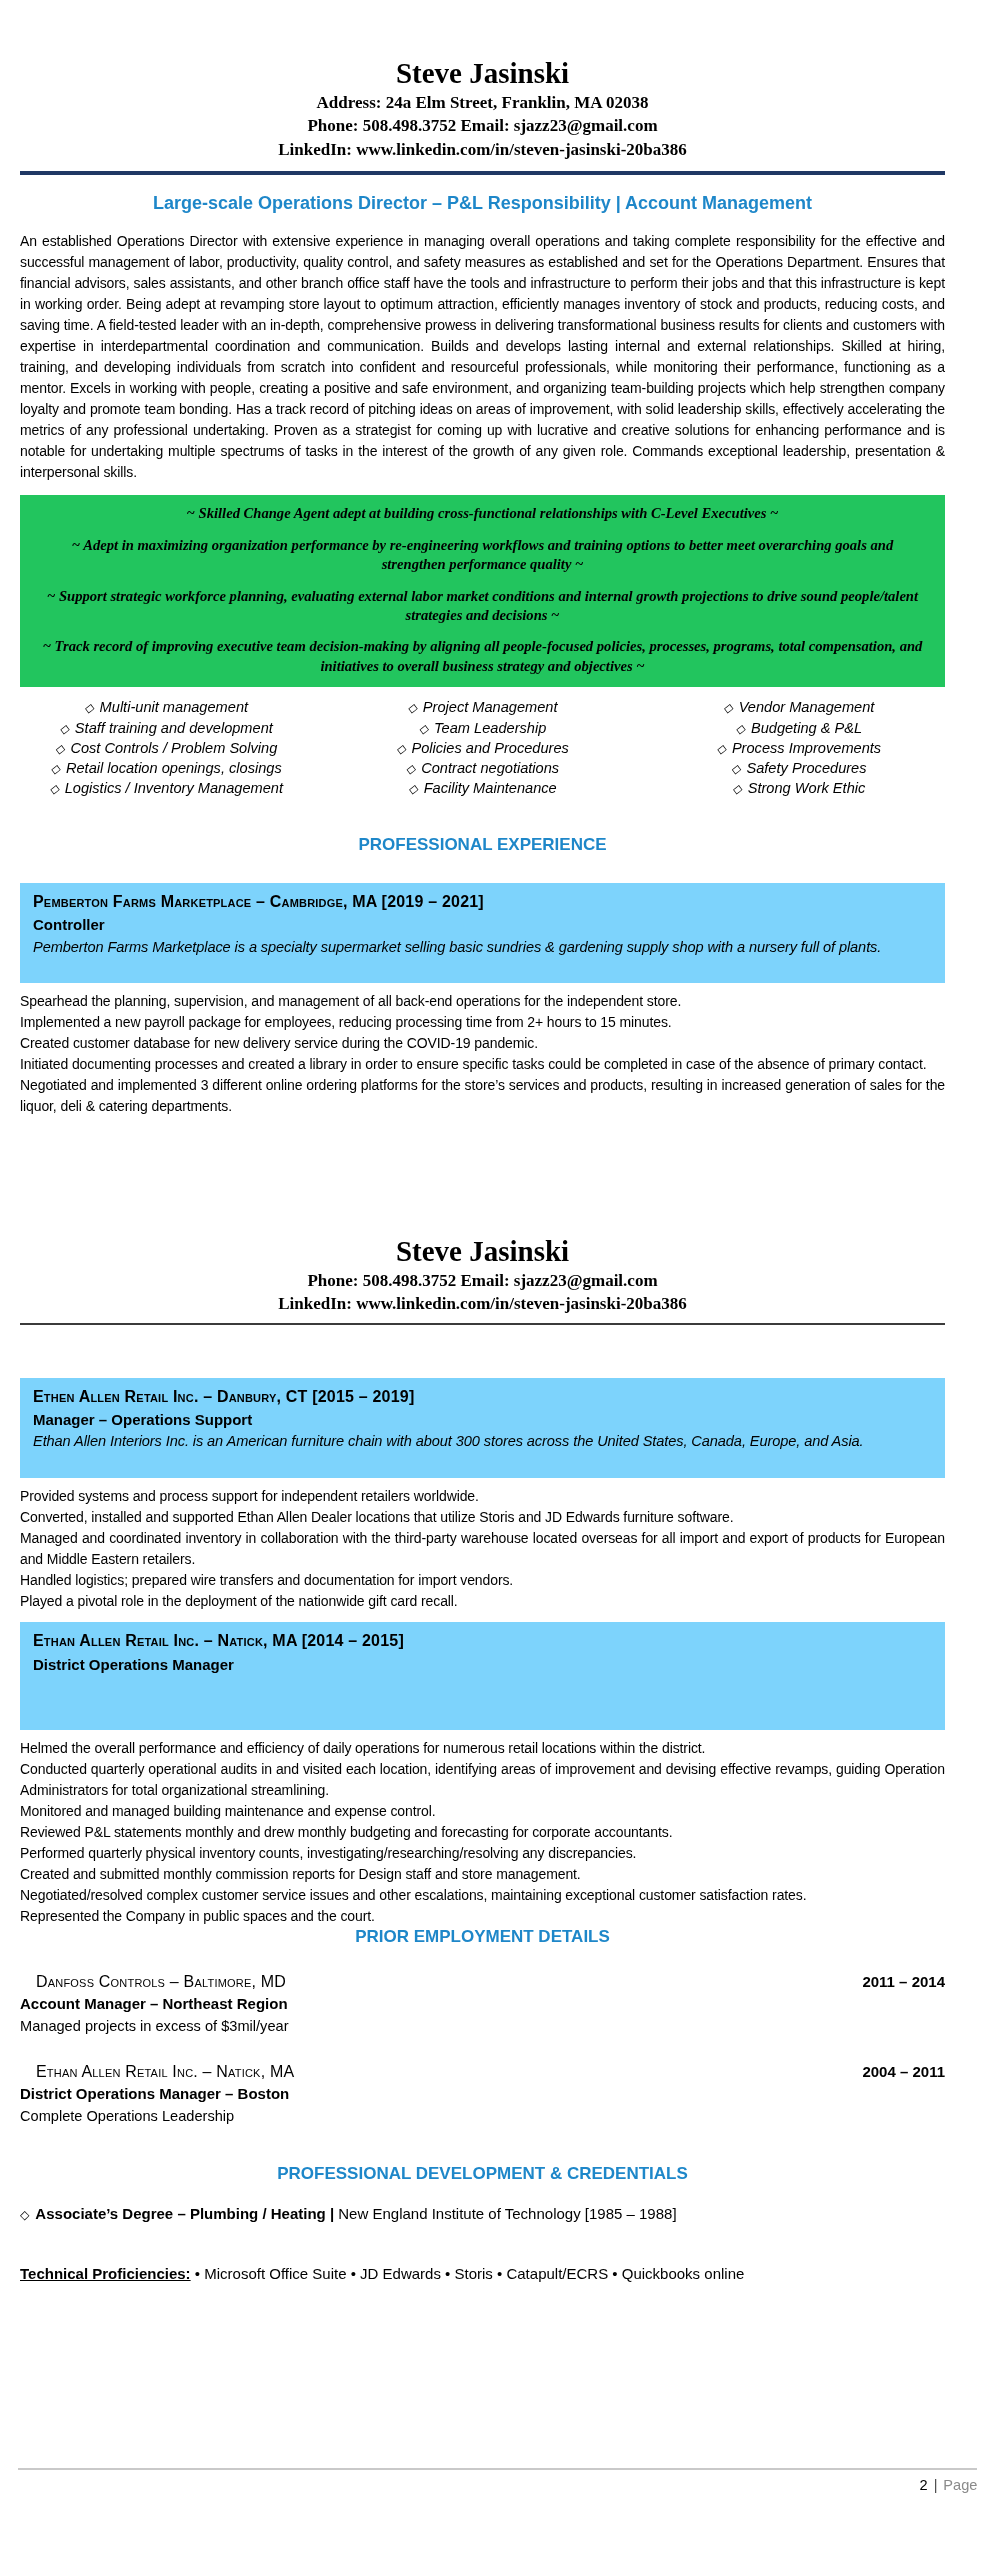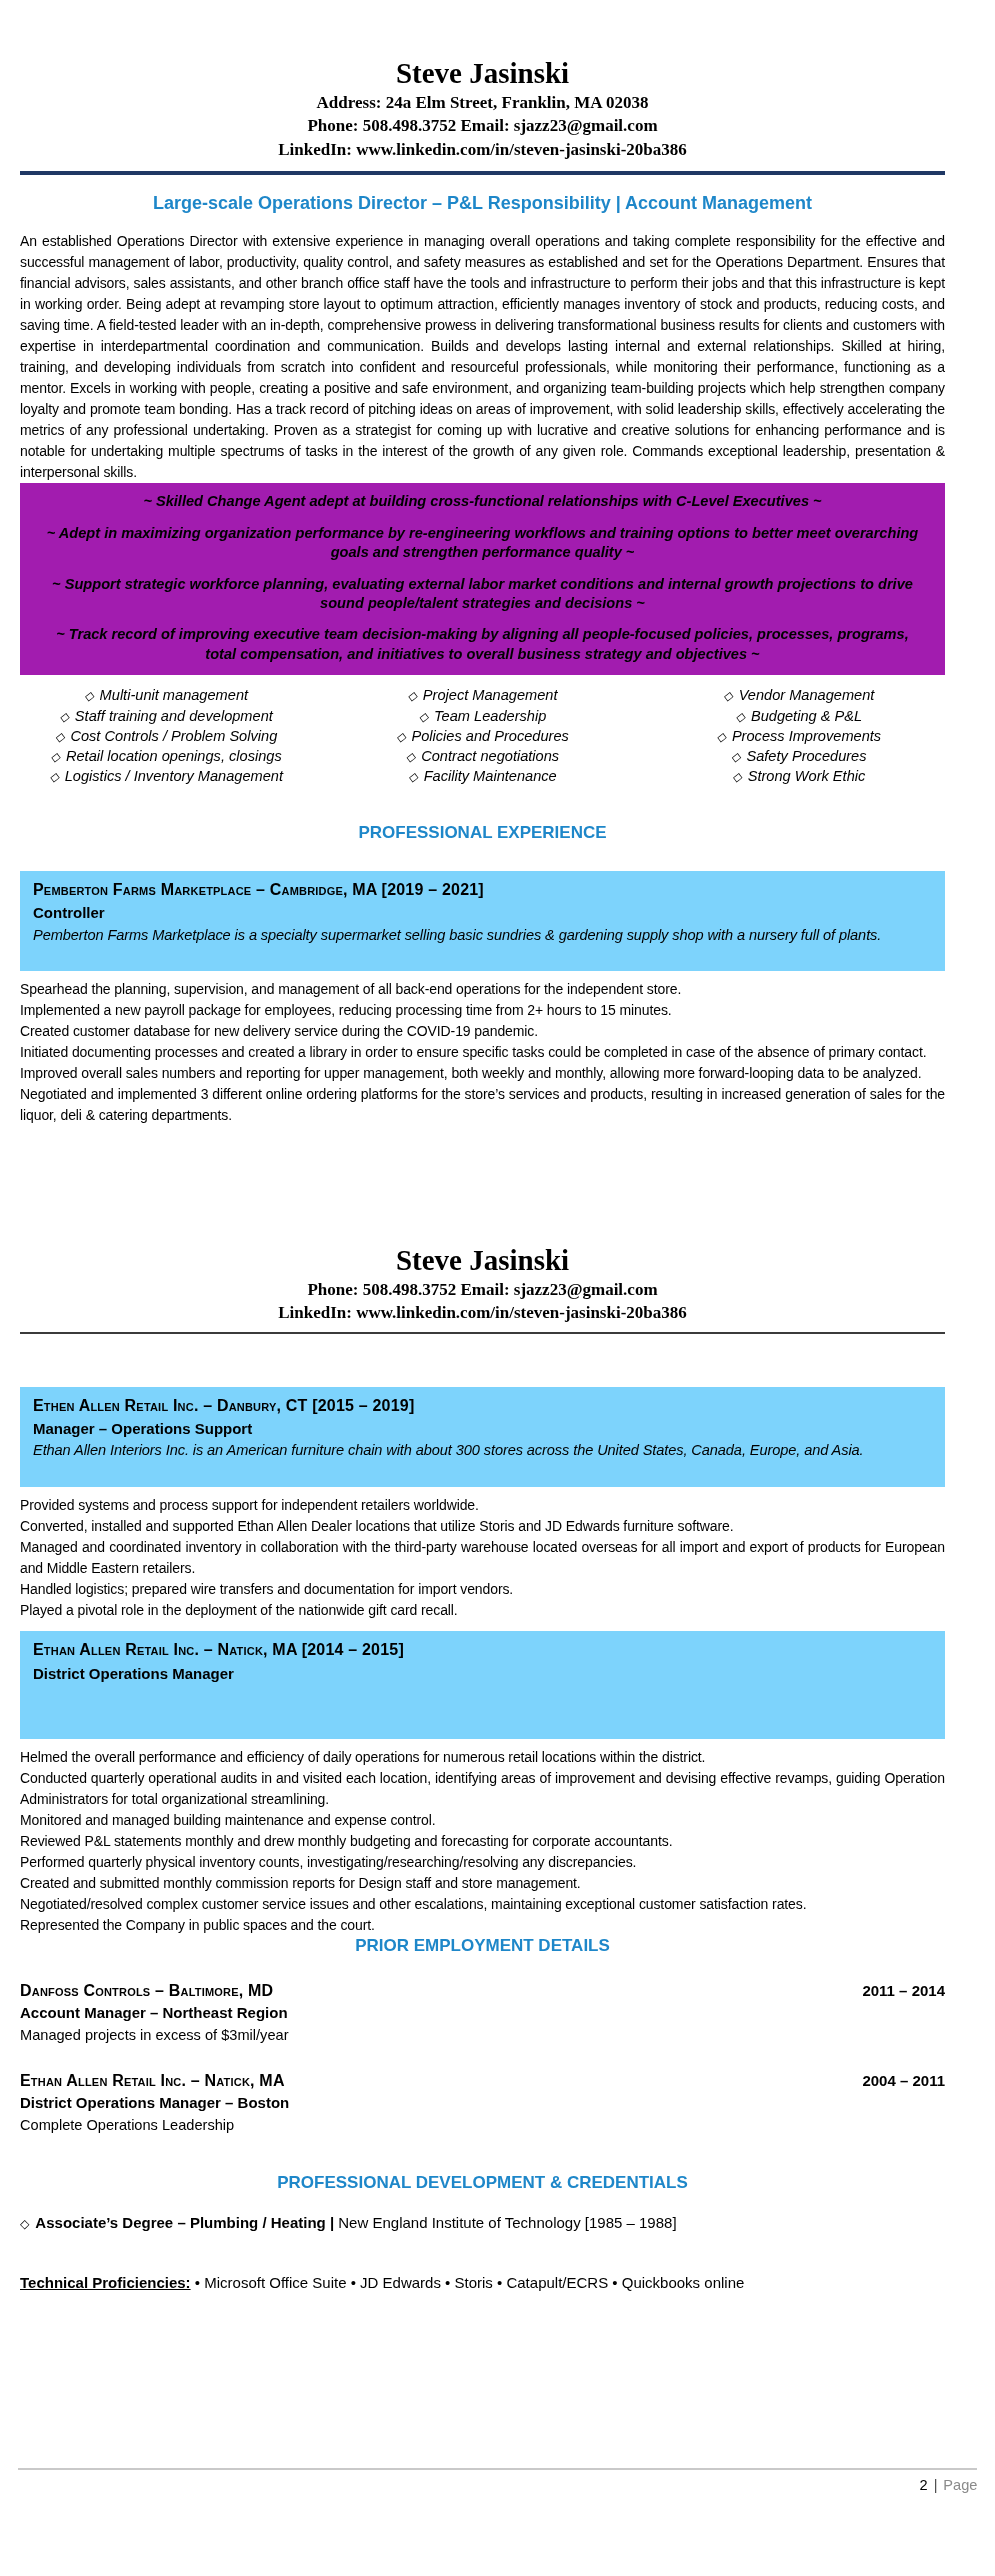--- a/index.html
+++ b/index.html
@@ -31,21 +31,21 @@
     margin-top:17.6px; text-align:center;
     color:#1E87C9; font-weight:bold; font-size:18px; line-height:23.4px;
   }
 
   
   .summary {
     margin-top:15px; font-size:14px; line-height:21px;
     text-align:justify; letter-spacing:-0.1px;
   }
 
-  .highlights { margin-top:0; background:#a21caf; padding:9.4px 20px 10.5px 20px; }
+  .highlights { margin-top:12px; background:#22c55e; padding:9.4px 20px 10.5px 20px;font-family:Liberation Serif, serif; }
   .highlight {
     margin:0 0 12.3px 0; text-align:center;
     font-weight:bold; font-style:italic; font-size:14.6px; line-height:19.3px;
   }
   .highlight:last-child { margin-bottom:0; }
 
   .skills { margin-top:11.7px; display:grid; grid-template-columns:1fr 1fr 1fr; column-gap:24px; }
   .skill-item { text-align:center; font-style:italic; font-size:14.6px; line-height:19.3px; white-space:nowrap; }
   .diamond { display:inline-block; margin-right:5.9px; font-size:12.3px; }
 
@@ -70,21 +70,21 @@
   .bullets { margin-top:8.2px; }
   .bullet { font-size:14px; line-height:21px; text-align:justify; letter-spacing:-0.1px; }
 
   
   .page2-header { margin-top:117px; }
 
   
   .prior-list { margin-top:23.4px; }
   .prior-entry + .prior-entry { margin-top:24.6px; }
   .prior-row { display:flex; justify-content:space-between; align-items:baseline; }
-  .prior-company { font-weight:bold; font-size:16px; line-height:22px; font-variant:small-caps; letter-spacing:0.2px; }
+  .prior-company { font-weight:normal; font-size:16px; line-height:22px; font-variant:small-caps; letter-spacing:0.2px;margin-left:16px; }
   .prior-dates { font-weight:bold; font-size:15px; line-height:22px; }
   .prior-title { font-weight:bold; font-size:15px; line-height:22px; }
   .prior-note { font-size:14.6px; line-height:22px; }
 
   
   .degree-line { margin-top:19px; font-size:15px; line-height:22px; }
   .degree-bold { font-weight:bold; }
   .tech-line { margin-top:37px; font-size:15px; line-height:22px; }
   .tech-label { font-weight:bold; text-decoration:underline; }
 
@@ -151,21 +151,20 @@
   <div class="job-box">
     <div class="job-company">Pemberton Farms Marketplace – Cambridge, MA [2019 – 2021]</div>
     <div class="job-title">Controller</div>
     <div class="job-blurb">Pemberton Farms Marketplace is a specialty supermarket selling basic sundries &amp; gardening supply shop with a nursery full of plants.</div>
   </div>
   <div class="bullets">
     <div class="bullet">Spearhead the planning, supervision, and management of all back-end operations for the independent store.</div>
     <div class="bullet">Implemented a new payroll package for employees, reducing processing time from 2+ hours to 15 minutes.</div>
     <div class="bullet">Created customer database for new delivery service during the COVID-19 pandemic.</div>
     <div class="bullet">Initiated documenting processes and created a library in order to ensure specific tasks could be completed in case of the absence of primary contact.</div>
-    <div class="bullet">Improved overall sales numbers and reporting for upper management, both weekly and monthly, allowing more forward-looping data to be analyzed.</div>
     <div class="bullet">Negotiated and implemented 3 different online ordering platforms for the store’s services and products, resulting in increased generation of sales for the liquor, deli &amp; catering departments.</div>
   </div>
 
   <div class="page2-header">
     <div class="name">Steve Jasinski</div>
     <div class="contact-line">Phone: 508.498.3752 Email: sjazz23@gmail.com</div>
     <div class="contact-line">LinkedIn: www.linkedin.com/in/steven-jasinski-20ba386</div>
     <div class="rule-thin"></div>
   </div>
 

